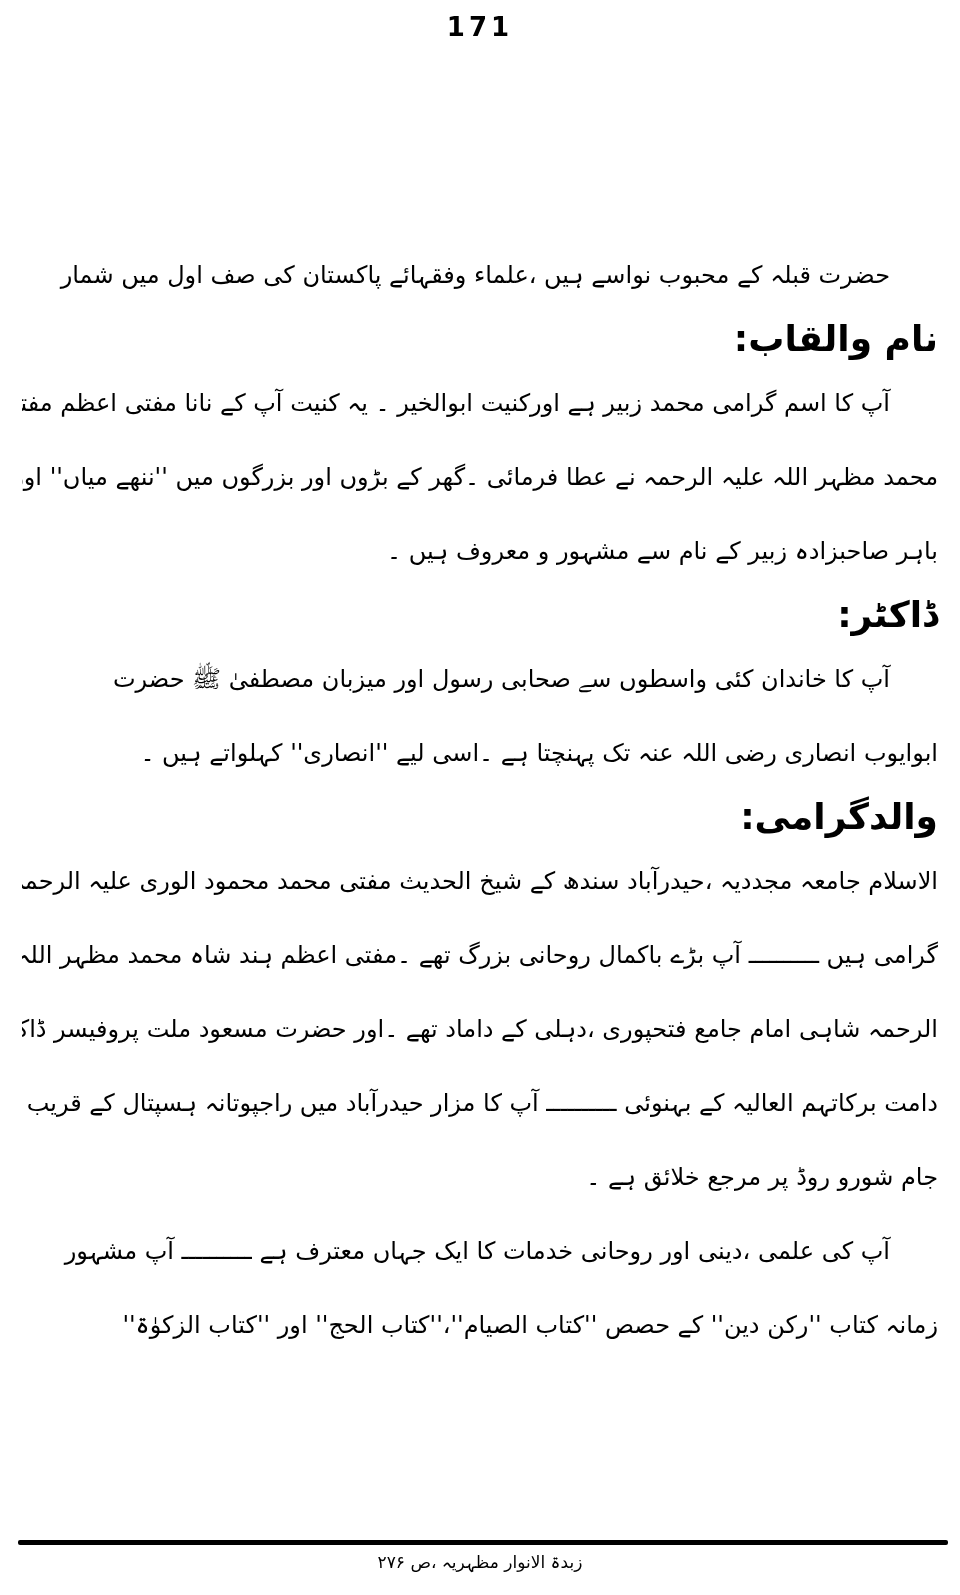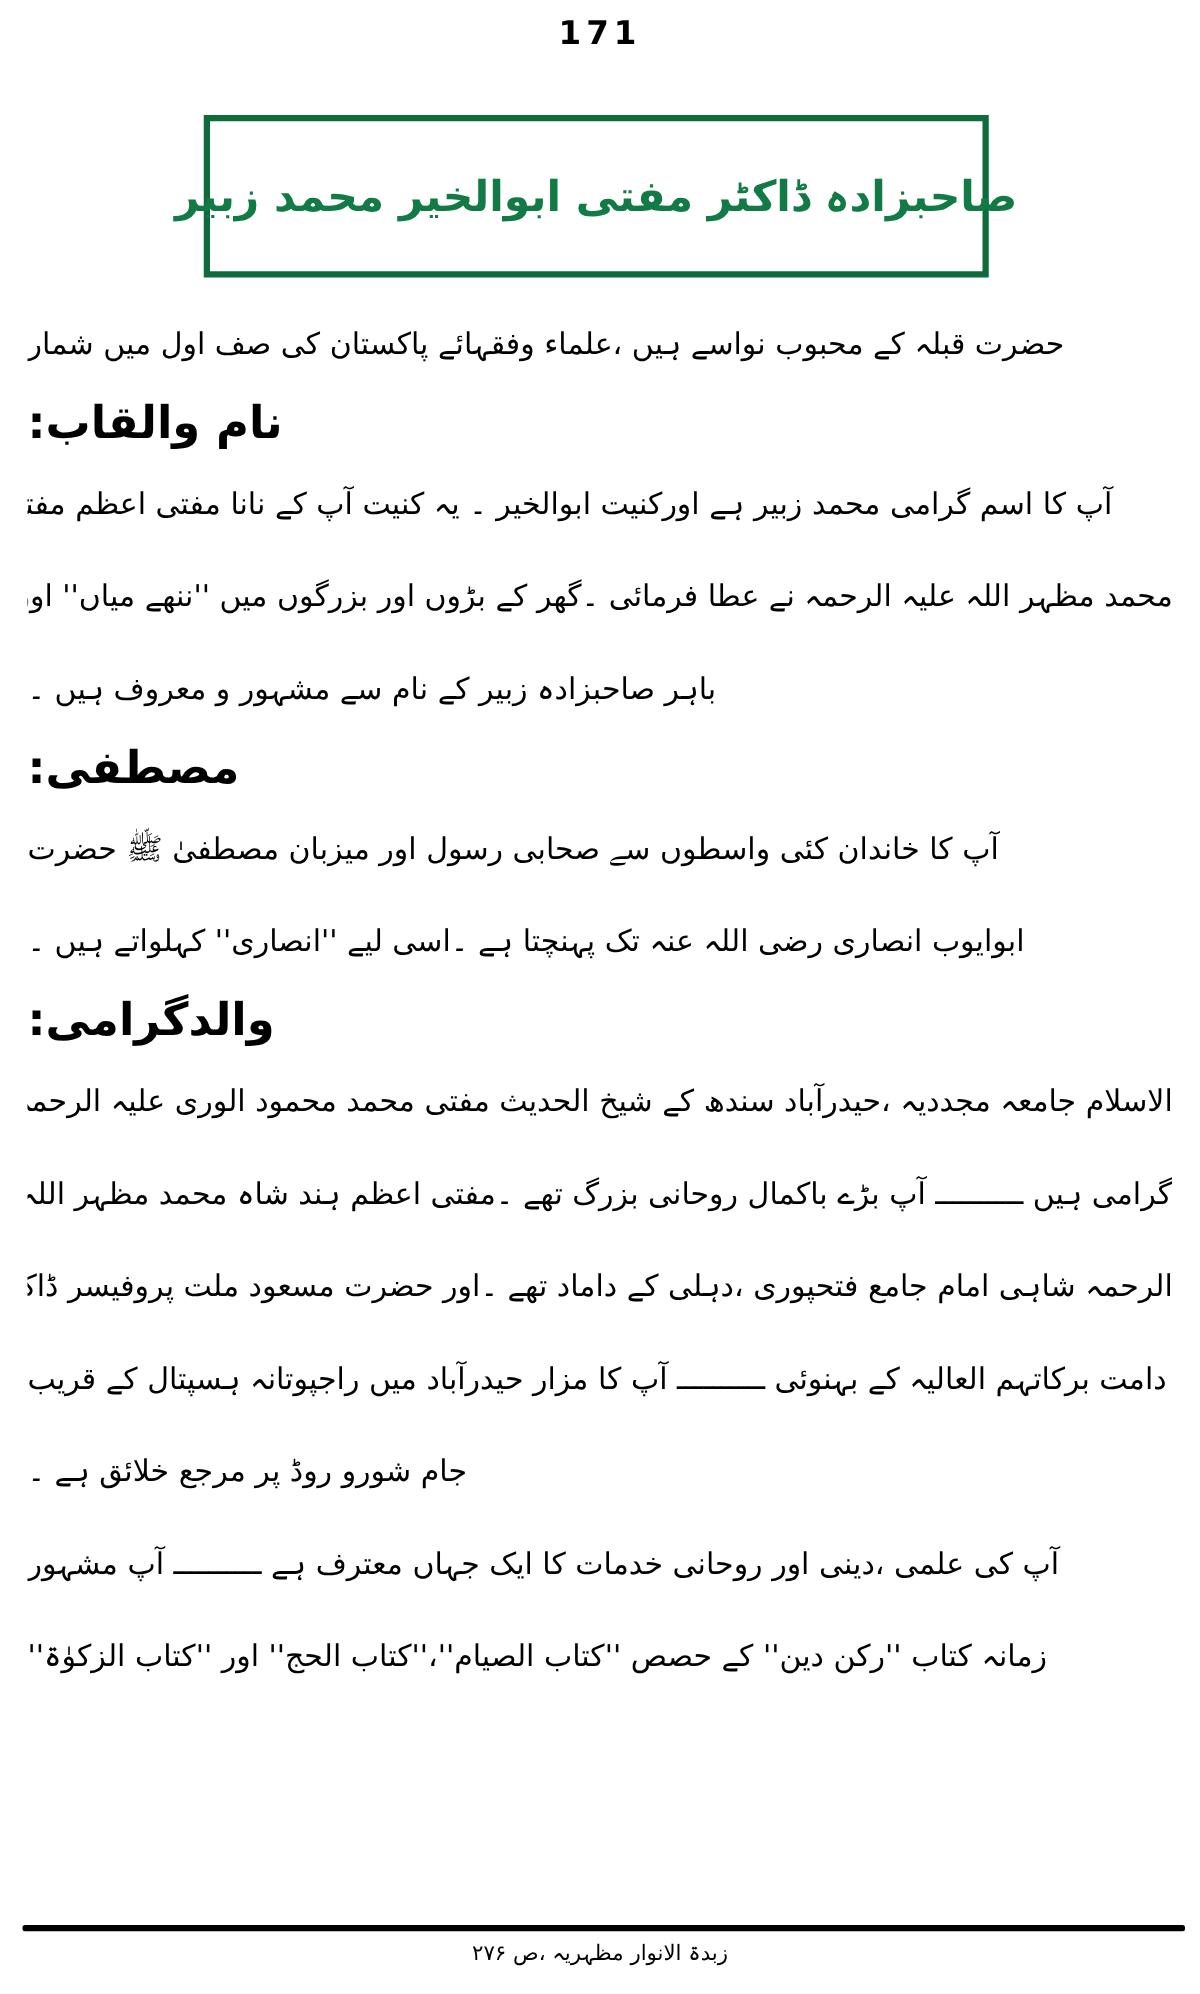--- a/index.html
+++ b/index.html
@@ -37,21 +37,21 @@
     direction:rtl;
     font-size:34px;font-weight:bold;
     color:var(--green-title);
     white-space:nowrap;
     padding:0 8px;
     text-align:center;
   }
   .body-text{
     position:absolute;top:238px;left:22px;right:22px;
     direction:rtl;
-    text-align:left;
+    text-align:right;
   }
   .bline{
     font-size:24px;
     line-height:74px;
     height:74px;
     white-space:nowrap;
     overflow:hidden;
     color:#000;
   }
   .bline.first{padding-right:48px;}
@@ -75,34 +75,31 @@
     margin-left:28px;
   }
 </style>
 </head>
 <body>
 
 <div class="page">
 
   <div class="page-number">171</div>
 
-  <div class="title-box">
-    <div class="title-text">صاحبزادہ ڈاکٹر مفتی ابوالخیر محمد زبیر</div>
-  </div>
 
   <div class="body-text">
 
     <div class="bline first">حضرت قبلہ کے محبوب نواسے ہیں ،علماء وفقہائے پاکستان کی صف اول میں شمار</div>
 
     <div class="heading">نام والقاب:</div>
     <div class="bline first">آپ کا اسم گرامی محمد زبیر ہے اورکنیت ابوالخیر ۔ یہ کنیت آپ کے نانا مفتی اعظم مفتی</div>
     <div class="bline">محمد مظہر اللہ علیہ الرحمہ نے عطا فرمائی ۔گھر کے بڑوں اور بزرگوں میں ''ننھے میاں'' اورگھر سے</div>
     <div class="bline">باہر صاحبزادہ زبیر کے نام سے مشہور و معروف ہیں ۔</div>
 
-    <div class="heading">مصطفی:</div>
+    <div class="heading">ڈاکٹر:</div>
     <div class="bline first">آپ کا خاندان کئی واسطوں سے صحابی رسول اور میزبان مصطفیٰ ﷺ حضرت</div>
     <div class="bline">ابوایوب انصاری رضی اللہ عنہ تک پہنچتا ہے ۔اسی لیے ''انصاری'' کہلواتے ہیں ۔</div>
 
     <div class="heading">والدگرامی:</div>
     <div class="bline">الاسلام جامعہ مجددیہ ،حیدرآباد سندھ کے شیخ الحدیث مفتی محمد محمود الوری علیہ الرحمہ آپ کے والد</div>
     <div class="bline">گرامی ہیں ــــــــــ آپ بڑے باکمال روحانی بزرگ تھے ۔مفتی اعظم ہند شاہ محمد مظہر اللہ علیہ</div>
     <div class="bline">الرحمہ شاہی امام جامع فتحپوری ،دہلی کے داماد تھے ۔اور حضرت مسعود ملت پروفیسر ڈاکٹر محمد مسعود</div>
     <div class="bline">دامت برکاتہم العالیہ کے بہنوئی ــــــــــ آپ کا مزار حیدرآباد میں راجپوتانہ ہسپتال کے قریب</div>
     <div class="bline">جام شورو روڈ پر مرجع خلائق ہے ۔</div>
     <div class="bline first">آپ کی علمی ،دینی اور روحانی خدمات کا ایک جہاں معترف ہے ــــــــــ آپ مشہور</div>

